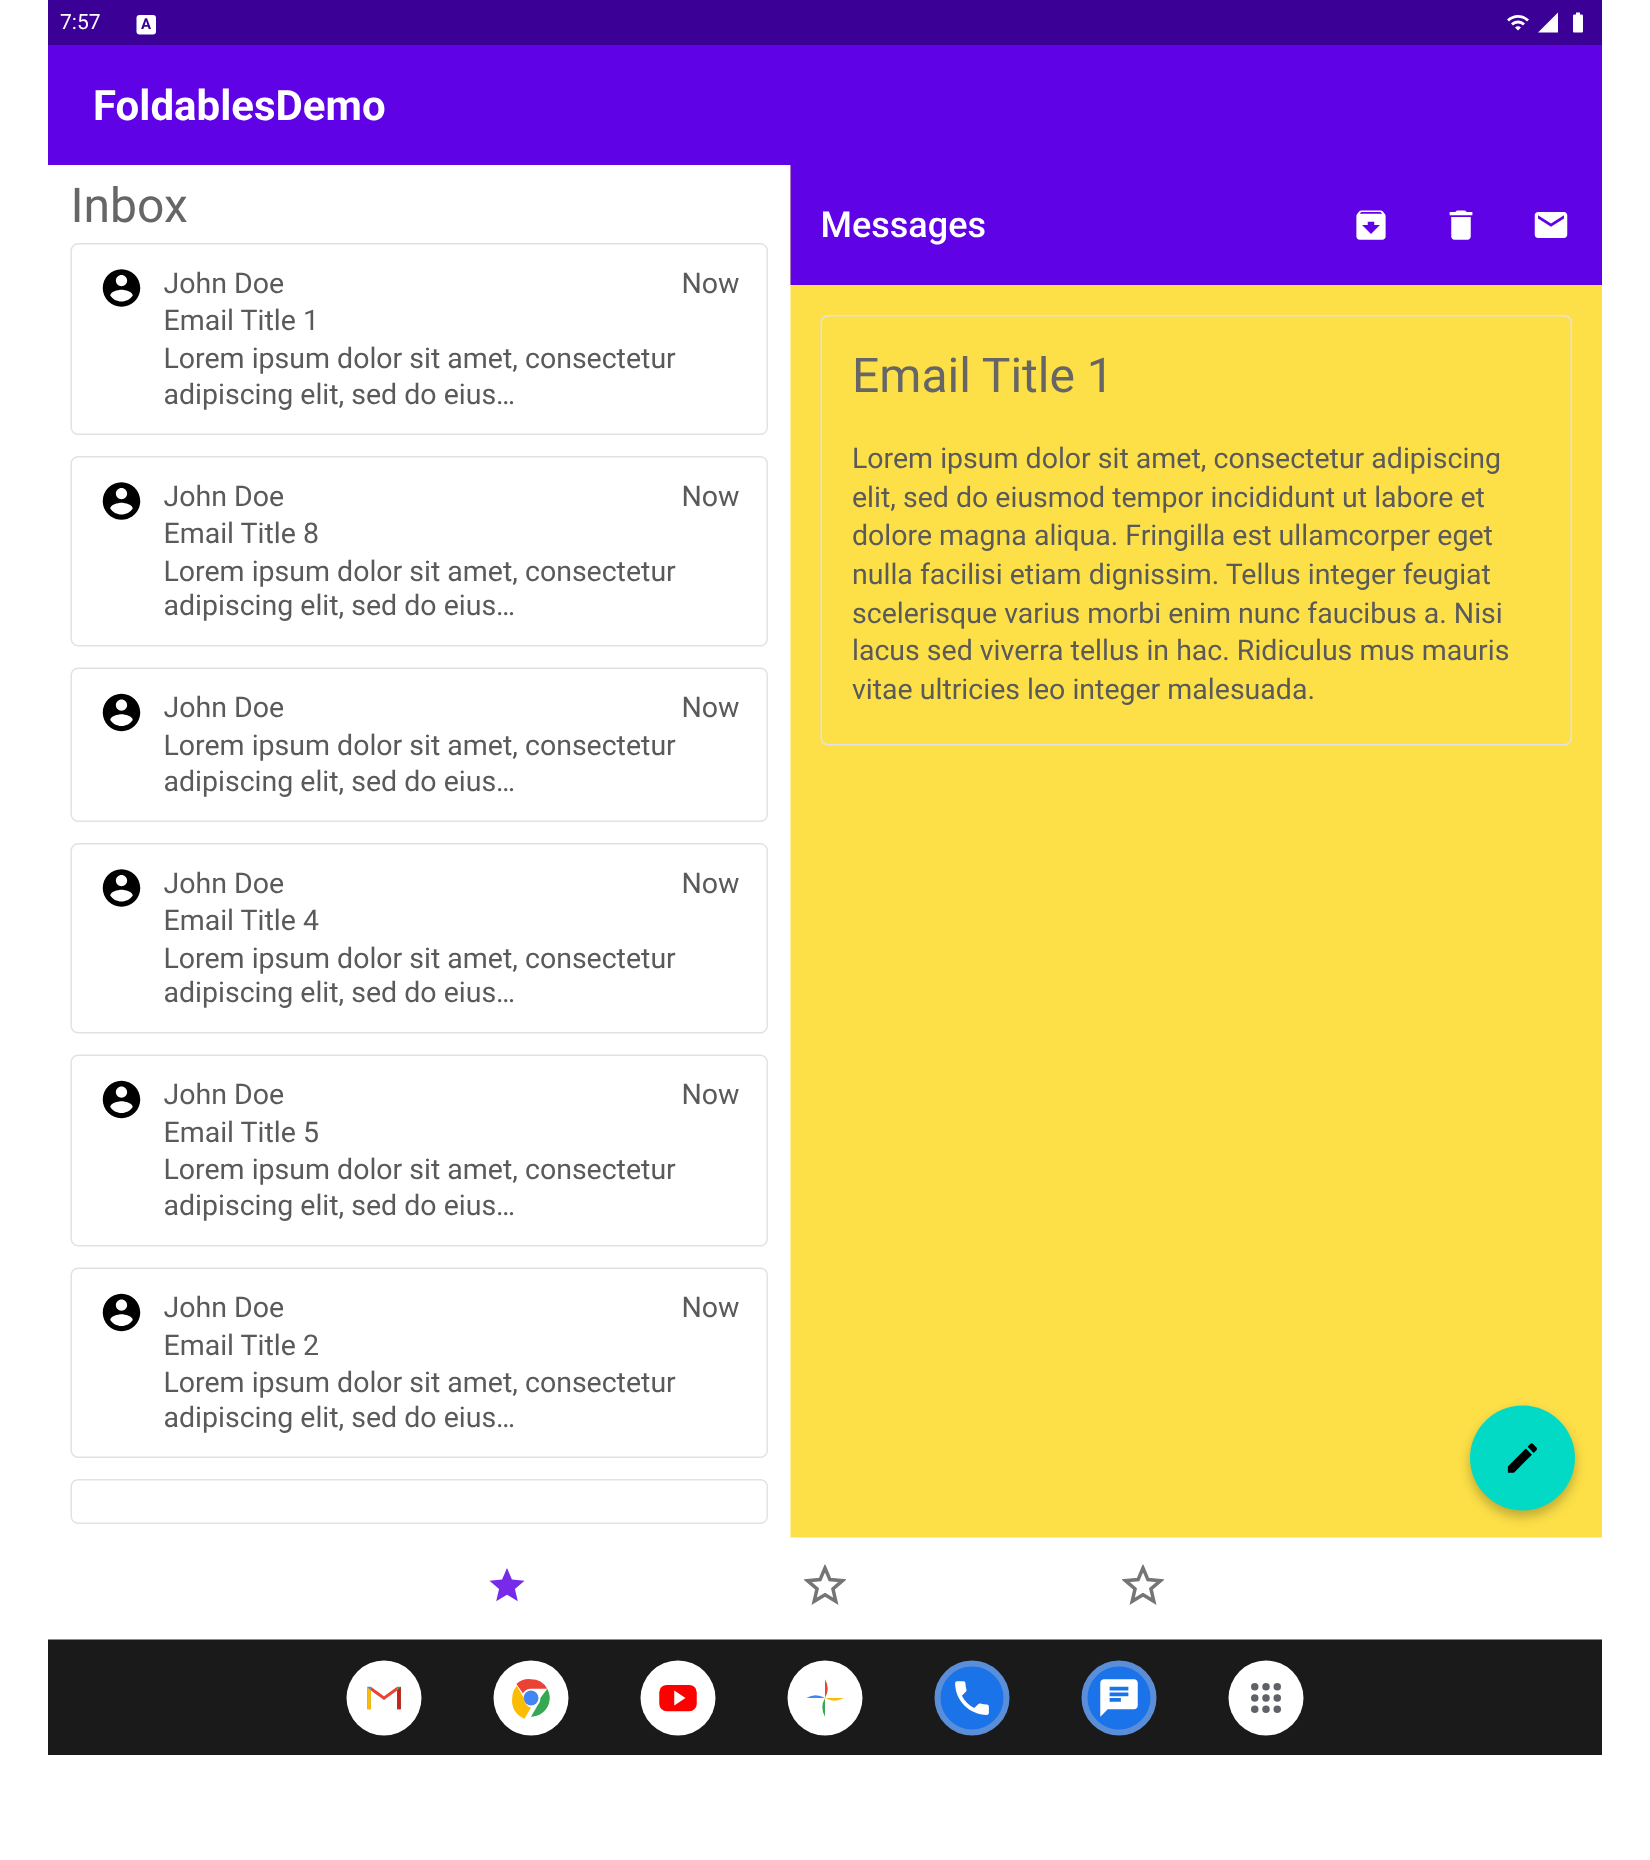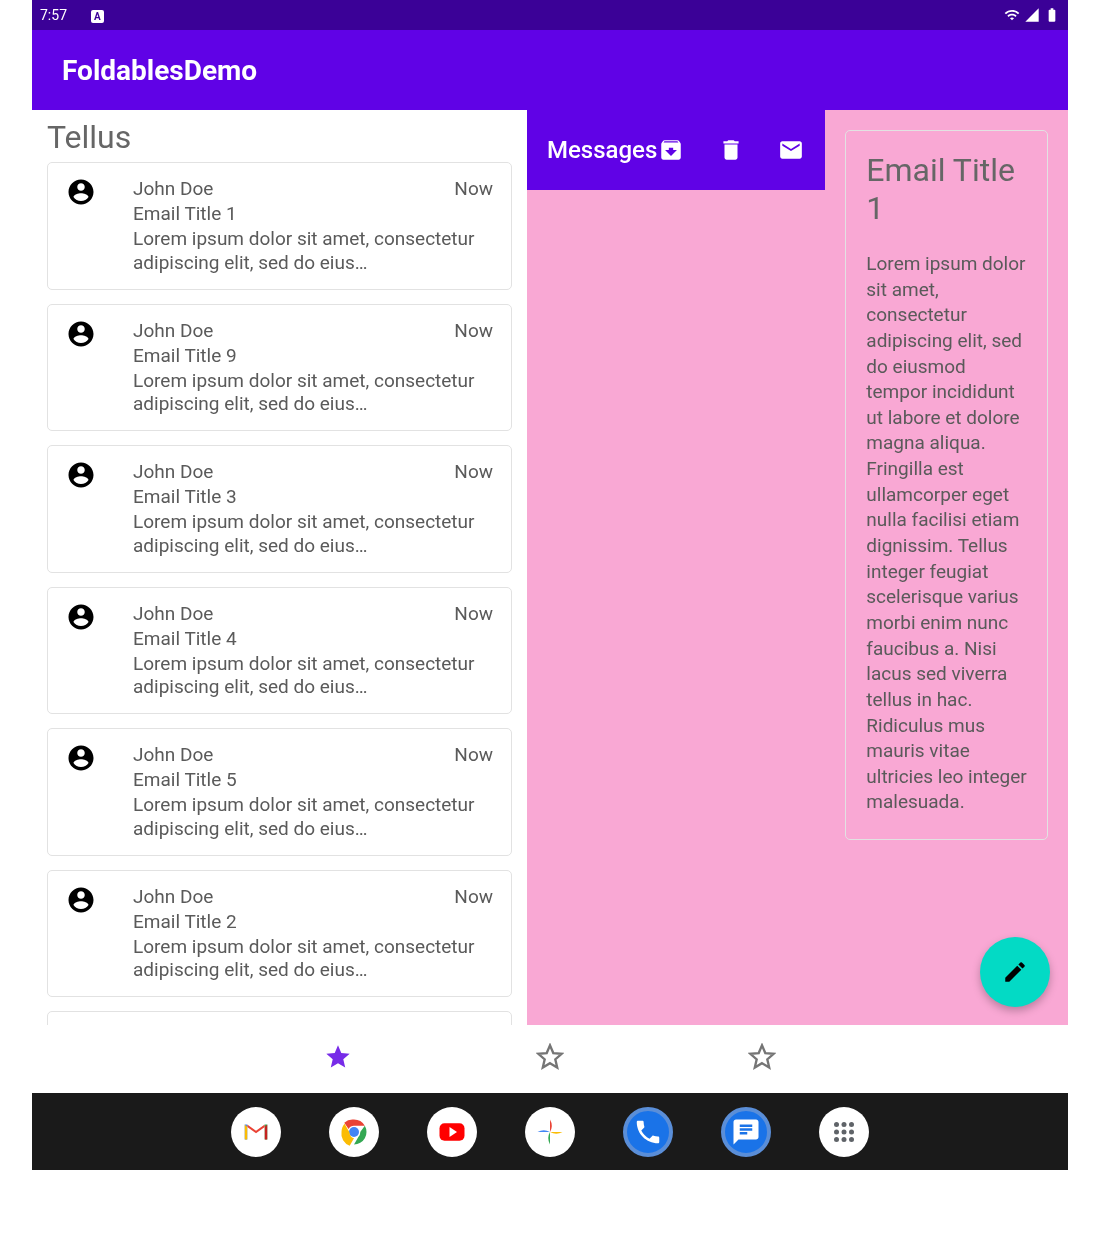--- a/index.html
+++ b/index.html
@@ -10,26 +10,26 @@
   .status-left { display: flex; align-items: flex-end; gap: 24px; }
   .status-left .badge { background: #fff; color: #3b0197; font-size: 10px; font-weight: 700; padding: 1px 3px; border-radius: 2px; }
   .status-right { display: flex; align-items: center; gap: 4px; }
   .status-right svg { width: 16px; height: 16px; fill: #fff; }
   
   .app-bar { height: 80px; background: #6002e6; color: #fff; display: flex; align-items: center; padding: 0 30px; }
   .app-bar .title { font-size: 28px; font-weight: 700; }
   
   .panes { display: flex; height: 915px; }
   .left-pane { width: 495px; background: #fff; display: flex; flex-direction: column; overflow: hidden; }
-  .right-pane { width: 541px; background: #f9a8d4; display: flex; flex-direction: row; position: relative; }
+  .right-pane { width: 541px; background: #fde047; display: flex; flex-direction: column; position: relative; }
   
   .left-header { padding: 8px 15px 6px 15px; font-size: 32px; color: #666; font-weight: 400; }
   
   .email-list { flex: 1; overflow: hidden; padding: 0 15px 0 15px; }
-  .email-card { border: 1px solid #e2e2e2; border-radius: 5px; padding: 14px 18px 14px 18px; margin-bottom: 14px; display: flex; gap: 37px; background: #fff; justify-content: flex-end; }
+  .email-card { border: 1px solid #e2e2e2; border-radius: 5px; padding: 14px 18px 14px 18px; margin-bottom: 14px; display: flex; gap: 13px; background: #fff; justify-content: flex-end; }
   .avatar svg { width: 30px; height: 30px; fill: #000; }
   .email-body { flex: 1; min-width: 0; }
   .email-row1 { display: flex; justify-content: space-between; font-size: 19px; color: #5a5a5a; }
   .email-title { font-size: 19px; color: #5a5a5a; margin-top: 2px; }
   .email-snippet { font-size: 19px; color: #5a5a5a; margin-top: 2px; line-height: 1.25; max-height: 48px; overflow: hidden; }
   
   .msg-bar { height: 80px; background: #6002e6; color: #fff; display: flex; align-items: center; justify-content: space-between; padding: 0 20px; }
   .msg-bar .msg-title { font-size: 24px; font-weight: 500; }
   .msg-bar .actions { display: flex; gap: 32px; }
   .msg-bar .actions .icon-btn { width: 28px; height: 28px; display: flex; align-items: center; justify-content: center; cursor: pointer; }
@@ -76,21 +76,21 @@
     </div>
   </div>
 
   <div class="app-bar">
     <span class="title">FoldablesDemo</span>
   </div>
 
   <div class="panes">
 
     <div class="left-pane">
-      <div class="left-header">Tellus</div>
+      <div class="left-header">Inbox</div>
       <div class="email-list" id="email-list">
           <div class="email-card">
             <div class="avatar"><svg viewBox="0 0 24 24">
                 <path d="M12 2C6.48 2 2 6.48 2 12s4.48 10 10 10 10-4.48 10-10S17.52 2 12 2zm0 3c1.66 0 3 1.34 3 3s-1.34 3-3 3-3-1.34-3-3 1.34-3 3-3zm0 14.2c-2.5 0-4.71-1.28-6-3.22.03-1.99 4-3.08 6-3.08 1.99 0 5.97 1.09 6 3.08-1.29 1.94-3.5 3.22-6 3.22z"></path>
               </svg></div>
             <div class="email-body">
               <div class="email-row1">
                 <span>John Doe</span>
                 <span>Now</span>
               </div>
@@ -100,34 +100,33 @@
           </div>
           <div class="email-card">
             <div class="avatar"><svg viewBox="0 0 24 24">
                 <path d="M12 2C6.48 2 2 6.48 2 12s4.48 10 10 10 10-4.48 10-10S17.52 2 12 2zm0 3c1.66 0 3 1.34 3 3s-1.34 3-3 3-3-1.34-3-3 1.34-3 3-3zm0 14.2c-2.5 0-4.71-1.28-6-3.22.03-1.99 4-3.08 6-3.08 1.99 0 5.97 1.09 6 3.08-1.29 1.94-3.5 3.22-6 3.22z"></path>
               </svg></div>
             <div class="email-body">
               <div class="email-row1">
                 <span>John Doe</span>
                 <span>Now</span>
               </div>
-              <div class="email-title">Email Title 9</div>
-              <div class="email-snippet">Lorem ipsum dolor sit amet, consectetur adipiscing elit, sed do eius…</div>
-            </div>
-          </div>
-          <div class="email-card">
-            <div class="avatar"><svg viewBox="0 0 24 24">
-                <path d="M12 2C6.48 2 2 6.48 2 12s4.48 10 10 10 10-4.48 10-10S17.52 2 12 2zm0 3c1.66 0 3 1.34 3 3s-1.34 3-3 3-3-1.34-3-3 1.34-3 3-3zm0 14.2c-2.5 0-4.71-1.28-6-3.22.03-1.99 4-3.08 6-3.08 1.99 0 5.97 1.09 6 3.08-1.29 1.94-3.5 3.22-6 3.22z"></path>
-              </svg></div>
-            <div class="email-body">
-              <div class="email-row1">
-                <span>John Doe</span>
-                <span>Now</span>
-              </div>
-              <div class="email-title">Email Title 3</div>
+              <div class="email-title">Email Title 8</div>
+              <div class="email-snippet">Lorem ipsum dolor sit amet, consectetur adipiscing elit, sed do eius…</div>
+            </div>
+          </div>
+          <div class="email-card">
+            <div class="avatar"><svg viewBox="0 0 24 24">
+                <path d="M12 2C6.48 2 2 6.48 2 12s4.48 10 10 10 10-4.48 10-10S17.52 2 12 2zm0 3c1.66 0 3 1.34 3 3s-1.34 3-3 3-3-1.34-3-3 1.34-3 3-3zm0 14.2c-2.5 0-4.71-1.28-6-3.22.03-1.99 4-3.08 6-3.08 1.99 0 5.97 1.09 6 3.08-1.29 1.94-3.5 3.22-6 3.22z"></path>
+              </svg></div>
+            <div class="email-body">
+              <div class="email-row1">
+                <span>John Doe</span>
+                <span>Now</span>
+              </div>
               <div class="email-snippet">Lorem ipsum dolor sit amet, consectetur adipiscing elit, sed do eius…</div>
             </div>
           </div>
           <div class="email-card">
             <div class="avatar"><svg viewBox="0 0 24 24">
                 <path d="M12 2C6.48 2 2 6.48 2 12s4.48 10 10 10 10-4.48 10-10S17.52 2 12 2zm0 3c1.66 0 3 1.34 3 3s-1.34 3-3 3-3-1.34-3-3 1.34-3 3-3zm0 14.2c-2.5 0-4.71-1.28-6-3.22.03-1.99 4-3.08 6-3.08 1.99 0 5.97 1.09 6 3.08-1.29 1.94-3.5 3.22-6 3.22z"></path>
               </svg></div>
             <div class="email-body">
               <div class="email-row1">
                 <span>John Doe</span>

